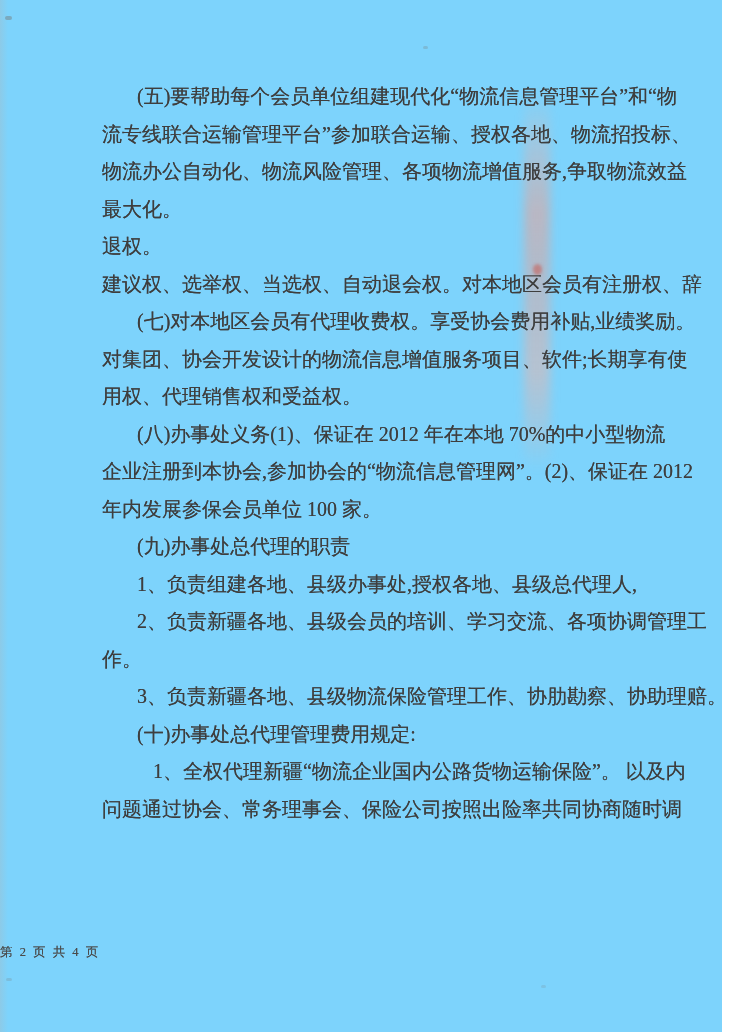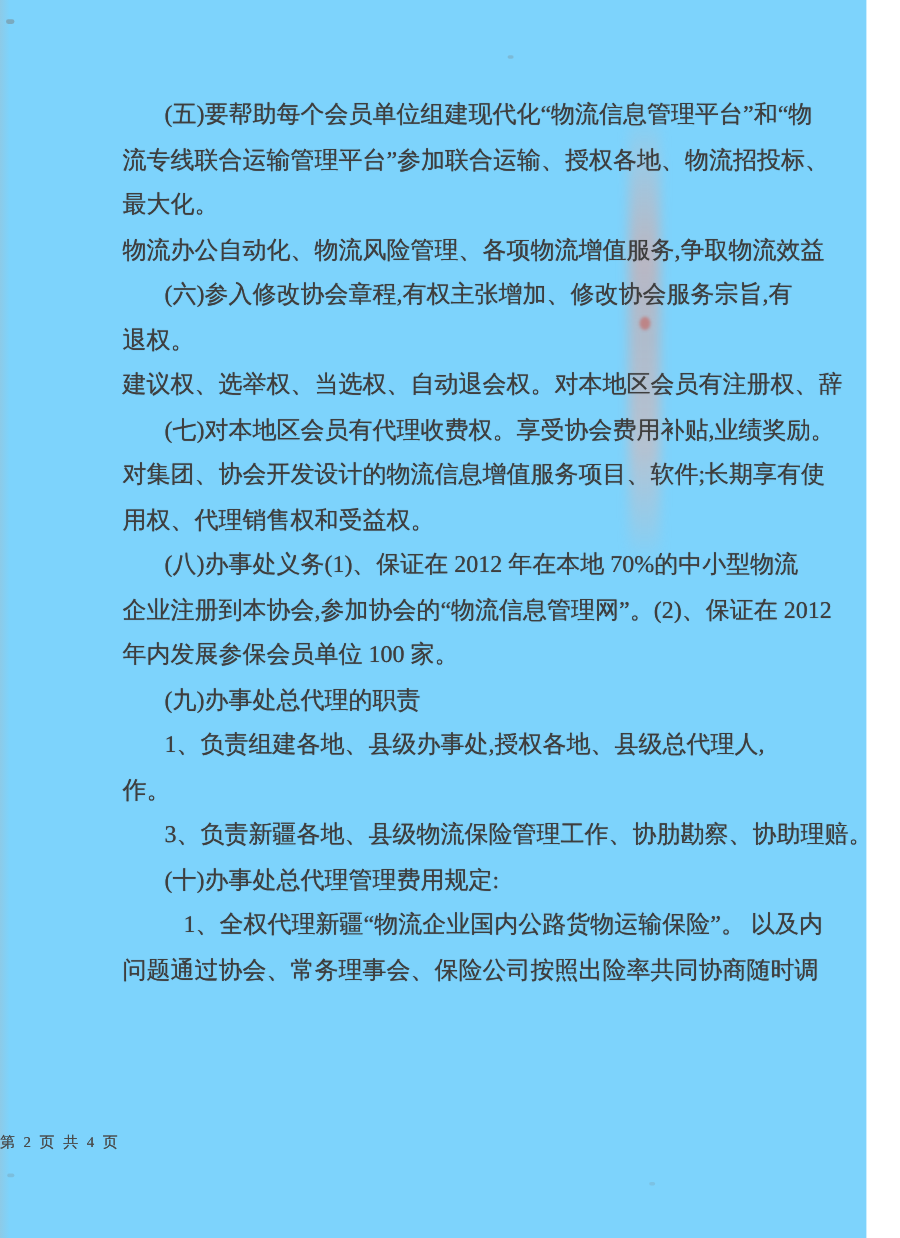--- a/index.html
+++ b/index.html
@@ -96,33 +96,33 @@
   <div class="speck s1"></div>
   <div class="speck s2"></div>
   <div class="speck s3"></div>
   <div class="speck s4"></div>
   <div class="pink-streak"></div>
   <div class="red-dot"></div>
 
   <div class="doc-body" id="doc-body">
       <div class="line indent">(五)要帮助每个会员单位组建现代化“物流信息管理平台”和“物</div>
       <div class="line">流专线联合运输管理平台”参加联合运输、授权各地、物流招投标、</div>
+      <div class="line">物流办公自动化、物流风险管理、各项物流增值服务,争取物流效益</div>
       <div class="line">最大化。</div>
-      <div class="line">物流办公自动化、物流风险管理、各项物流增值服务,争取物流效益</div>
-      <div class="line indent">(六)参入修改协会章程,有权主张增加、修改协会服务宗旨,有</div>
       <div class="line">退权。</div>
       <div class="line">建议权、选举权、当选权、自动退会权。对本地区会员有注册权、辞</div>
       <div class="line indent">(七)对本地区会员有代理收费权。享受协会费用补贴,业绩奖励。</div>
       <div class="line">对集团、协会开发设计的物流信息增值服务项目、软件;长期享有使</div>
       <div class="line">用权、代理销售权和受益权。</div>
       <div class="line indent">(八)办事处义务(1)、保证在 2012 年在本地 70%的中小型物流</div>
       <div class="line">企业注册到本协会,参加协会的“物流信息管理网”。(2)、保证在 2012</div>
       <div class="line">年内发展参保会员单位 100 家。</div>
       <div class="line indent">(九)办事处总代理的职责</div>
       <div class="line indent">1、负责组建各地、县级办事处,授权各地、县级总代理人,</div>
+      <div class="line indent">2、负责新疆各地、县级会员的培训、学习交流、各项协调管理工</div>
       <div class="line">作。</div>
       <div class="line indent">3、负责新疆各地、县级物流保险管理工作、协肋勘察、协助理赔。</div>
       <div class="line indent">(十)办事处总代理管理费用规定:</div>
       <div class="line indent-deep">1、全权代理新疆“物流企业国内公路货物运输保险”。 以及内</div>
       <div class="line">问题通过协会、常务理事会、保险公司按照出险率共同协商随时调</div>
     </div>
 
   <div class="footer">第 2 页 共 4 页</div>
 </div>
 

